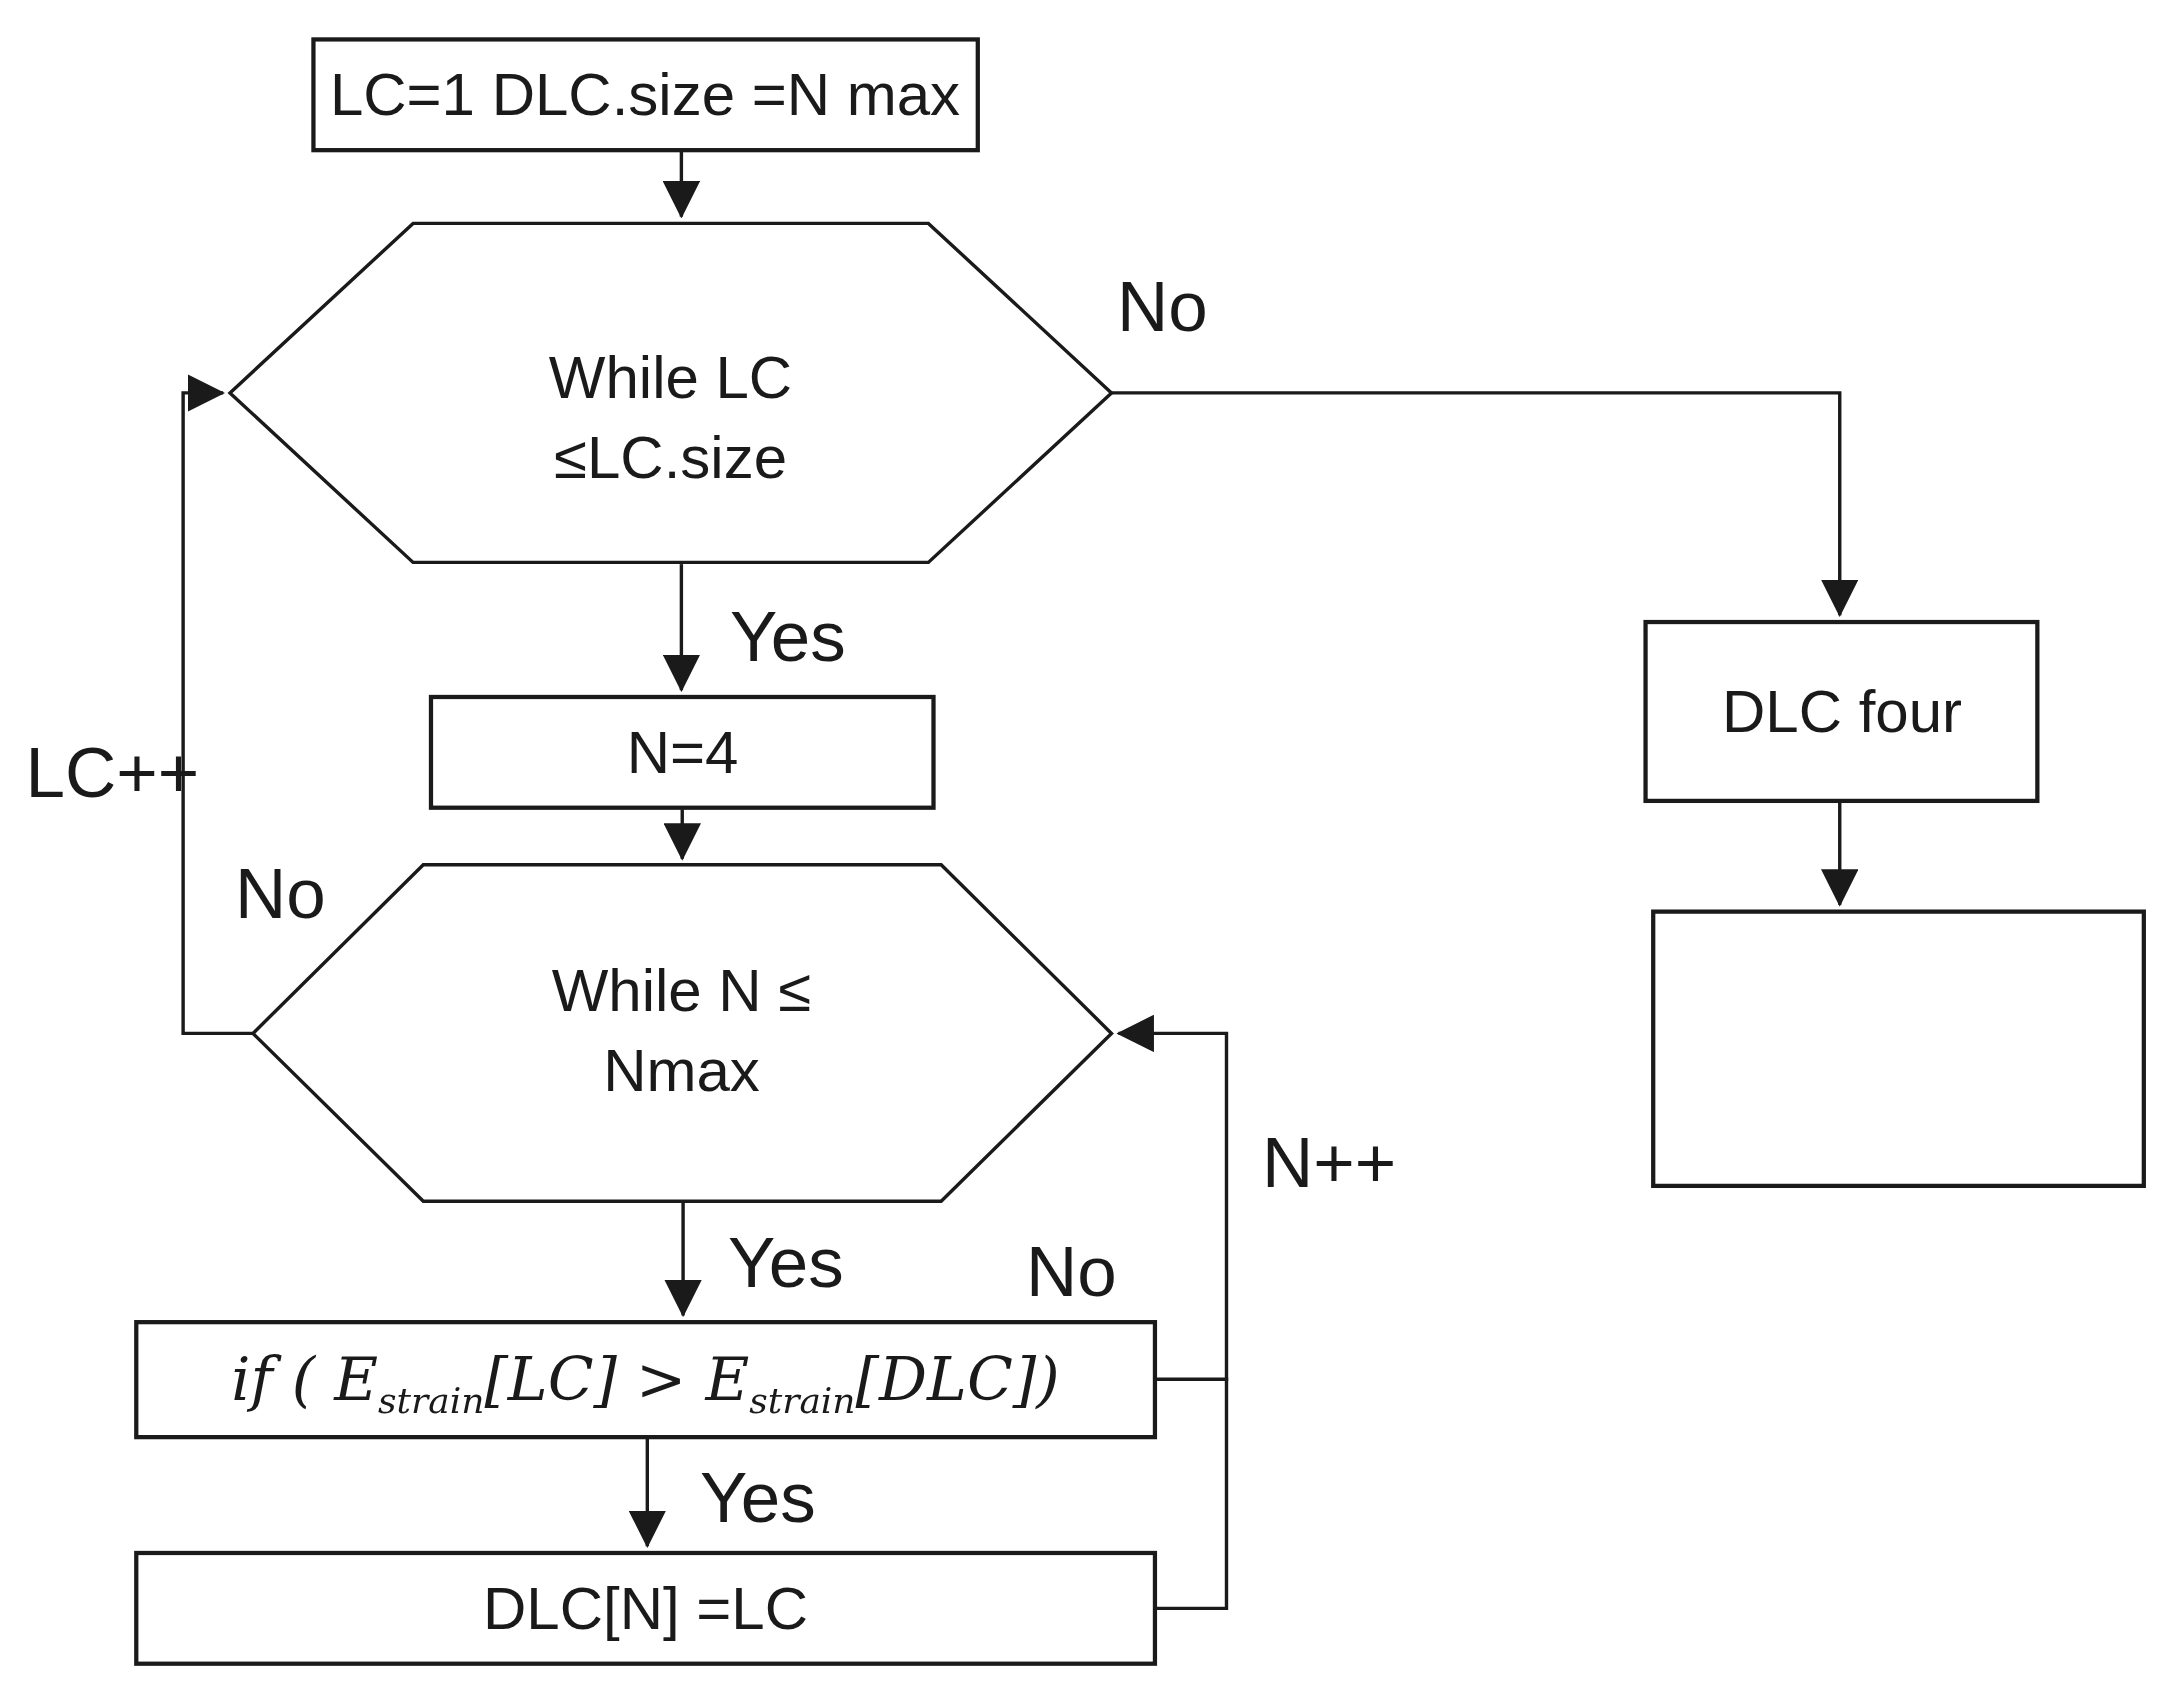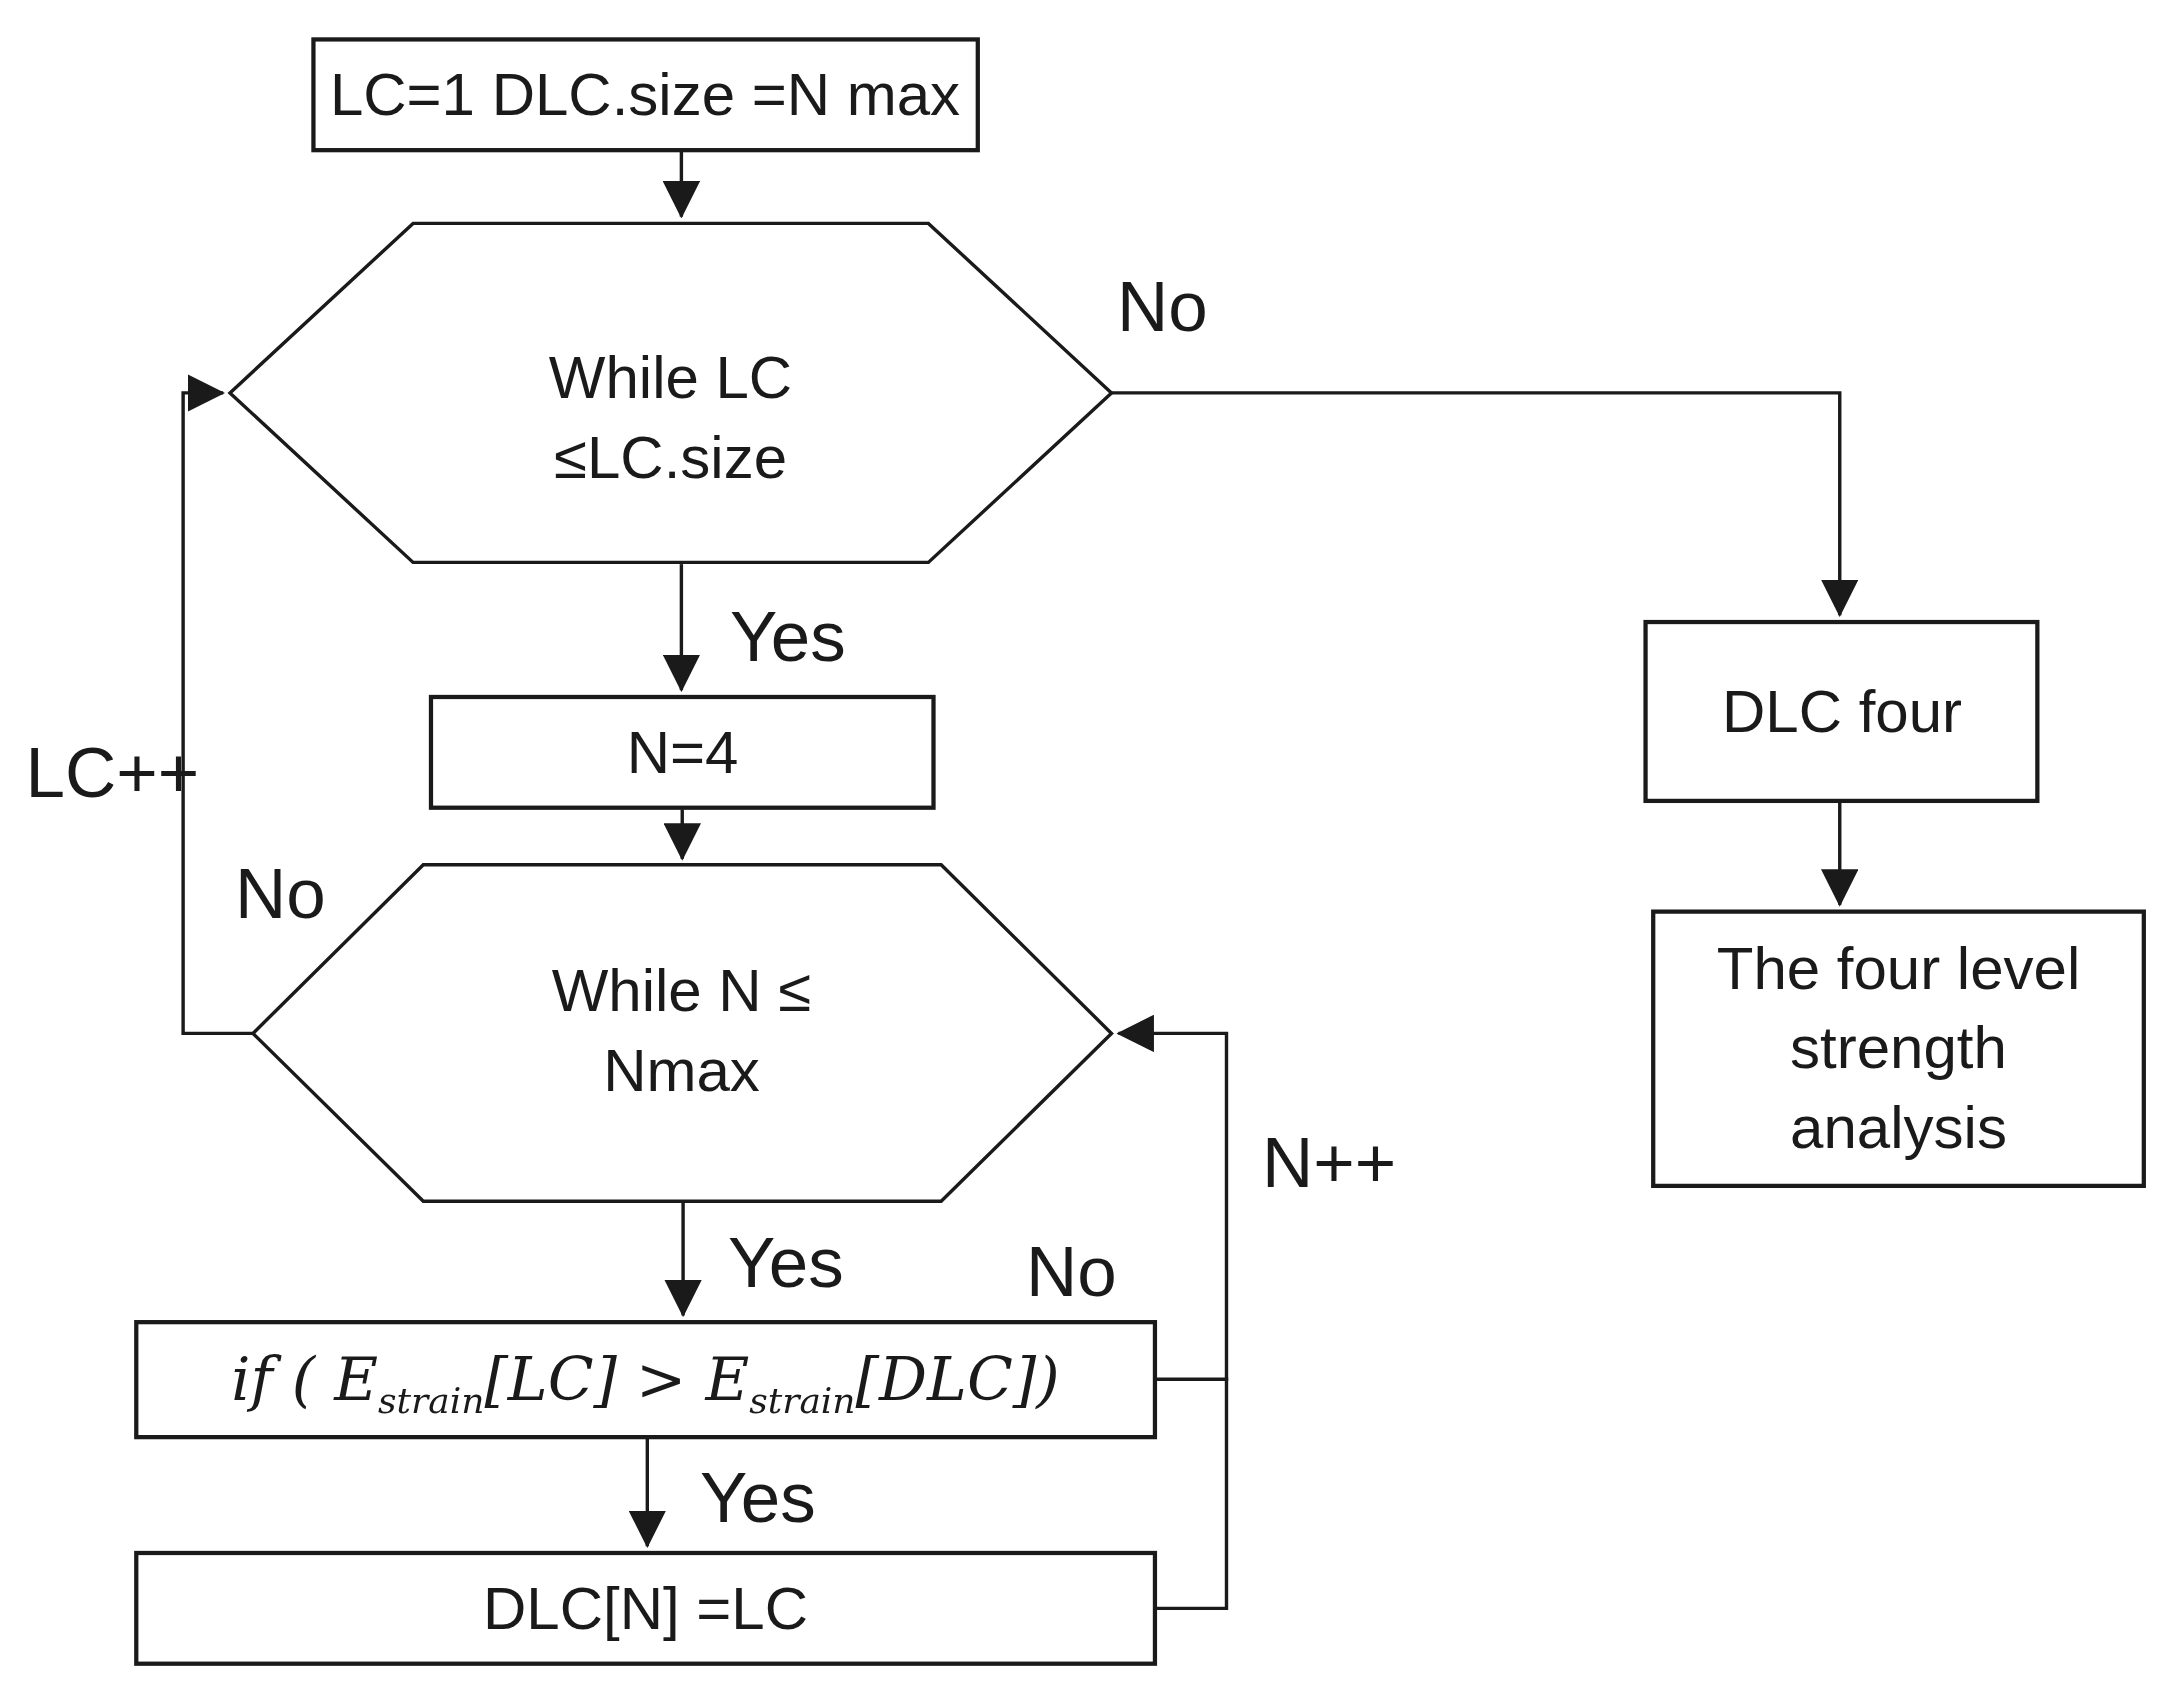--- a/index.html
+++ b/index.html
@@ -74,25 +74,20 @@
   </div>
 
   <div class="node-text" style="left:136px; top:1322px; width:1019px; height:115px;align-items:center;">
     <span class="math"><span>if ( </span><span>E</span><sub>strain</sub><span>[LC] &gt; </span><span>E</span><sub>strain</sub><span>[DLC])</span></span>
   </div>
 
   <div class="node-text" style="left:136px; top:1553px; width:1019px; height:111px;">DLC[N] =LC</div>
 
   <div class="node-text" style="left:1646px; top:622px; width:392px; height:179px;">DLC four</div>
 
-  <div class="node-text col" style="left:1653px; top:911px; width:491px; height:274px;">
-    <div>The four level</div>
-    <div>strength</div>
-    <div>analysis</div>
-  </div>
 
   <div class="lbl" style="left:1117px; top:267px;">No</div>
   <div class="lbl" style="left:730px; top:597px;">Yes</div>
   <div class="lbl" style="left:25.6px; top:733px;">LC++</div>
   <div class="lbl" style="left:235px; top:854px;">No</div>
   <div class="lbl" style="left:1262px; top:1123px;">N++</div>
   <div class="lbl" style="left:728px; top:1223px;">Yes</div>
   <div class="lbl" style="left:1026px; top:1232px;">No</div>
   <div class="lbl" style="left:700px; top:1458px;">Yes</div>
 

